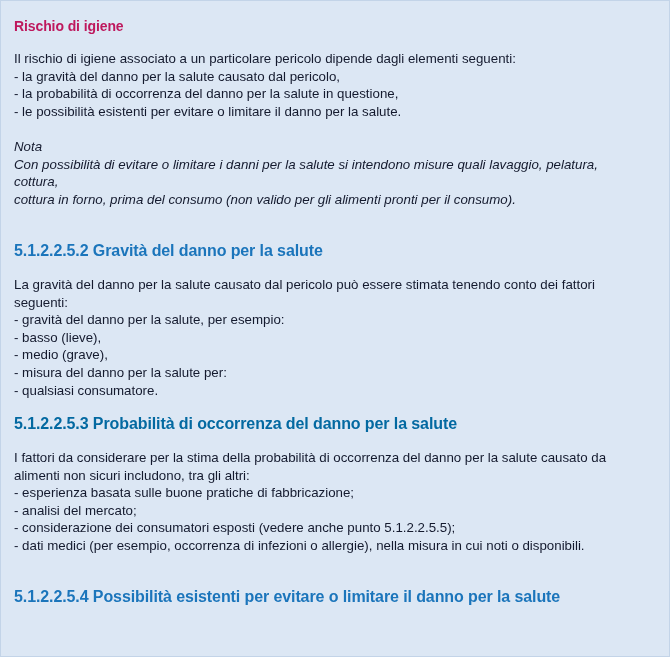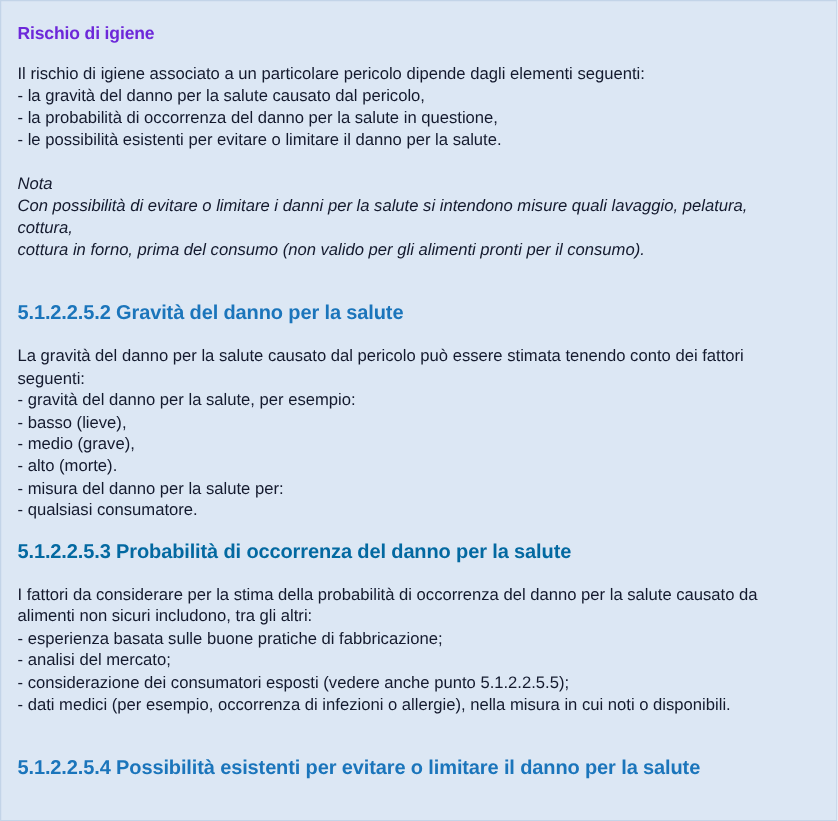--- a/index.html
+++ b/index.html
@@ -54,21 +54,21 @@
   .spacer-sm {
     height: 9px;
   }
 </style>
 </head>
 <body>
 
 <div id="panel" style="background: rgb(220, 231, 244); border-color: rgb(195, 212, 232);">
   <div class="doc" style="color: rgb(20, 26, 46);">
 
-    <div class="heading h-main" style="color: #6d28d9;">Rischio di igiene</div>
+    <div class="heading h-main" style="color: #be185d;">Rischio di igiene</div>
 
     <div class="spacer-sm"></div>
 
     <p class="para">Il rischio di igiene associato a un particolare pericolo dipende dagli elementi seguenti:</p>
     <p class="line">- la gravità del danno per la salute causato dal pericolo,</p>
     <p class="line">- la probabilità di occorrenza del danno per la salute in questione,</p>
     <p class="line">- le possibilità esistenti per evitare o limitare il danno per la salute.</p>
 
     <div class="spacer"></div>
 
@@ -78,21 +78,20 @@
     <p class="note">cottura in forno, prima del consumo (non valido per gli alimenti pronti per il consumo).</p>
 
     <div class="spacer"></div>
 
     <p class="heading" style="color: rgb(27, 117, 187);">5.1.2.2.5.2 Gravità del danno per la salute</p>
     <p class="line">La gravità del danno per la salute causato dal pericolo può essere stimata tenendo conto dei fattori</p>
     <p class="line">seguenti:</p>
     <p class="line">- gravità del danno per la salute, per esempio:</p>
     <p class="line">- basso (lieve),</p>
     <p class="line">- medio (grave),</p>
-    <p class="line">- alto (morte).</p>
     <p class="line">- misura del danno per la salute per:</p>
     <p class="line">- qualsiasi consumatore.</p>
 
     <p class="heading" style="color: #0369a1;">5.1.2.2.5.3 Probabilità di occorrenza del danno per la salute</p>
     <p class="line">I fattori da considerare per la stima della probabilità di occorrenza del danno per la salute causato da</p>
     <p class="line">alimenti non sicuri includono, tra gli altri:</p>
     <p class="line">- esperienza basata sulle buone pratiche di fabbricazione;</p>
     <p class="line">- analisi del mercato;</p>
     <p class="line">- considerazione dei consumatori esposti (vedere anche punto 5.1.2.2.5.5);</p>
     <p class="line">- dati medici (per esempio, occorrenza di infezioni o allergie), nella misura in cui noti o disponibili.</p>

